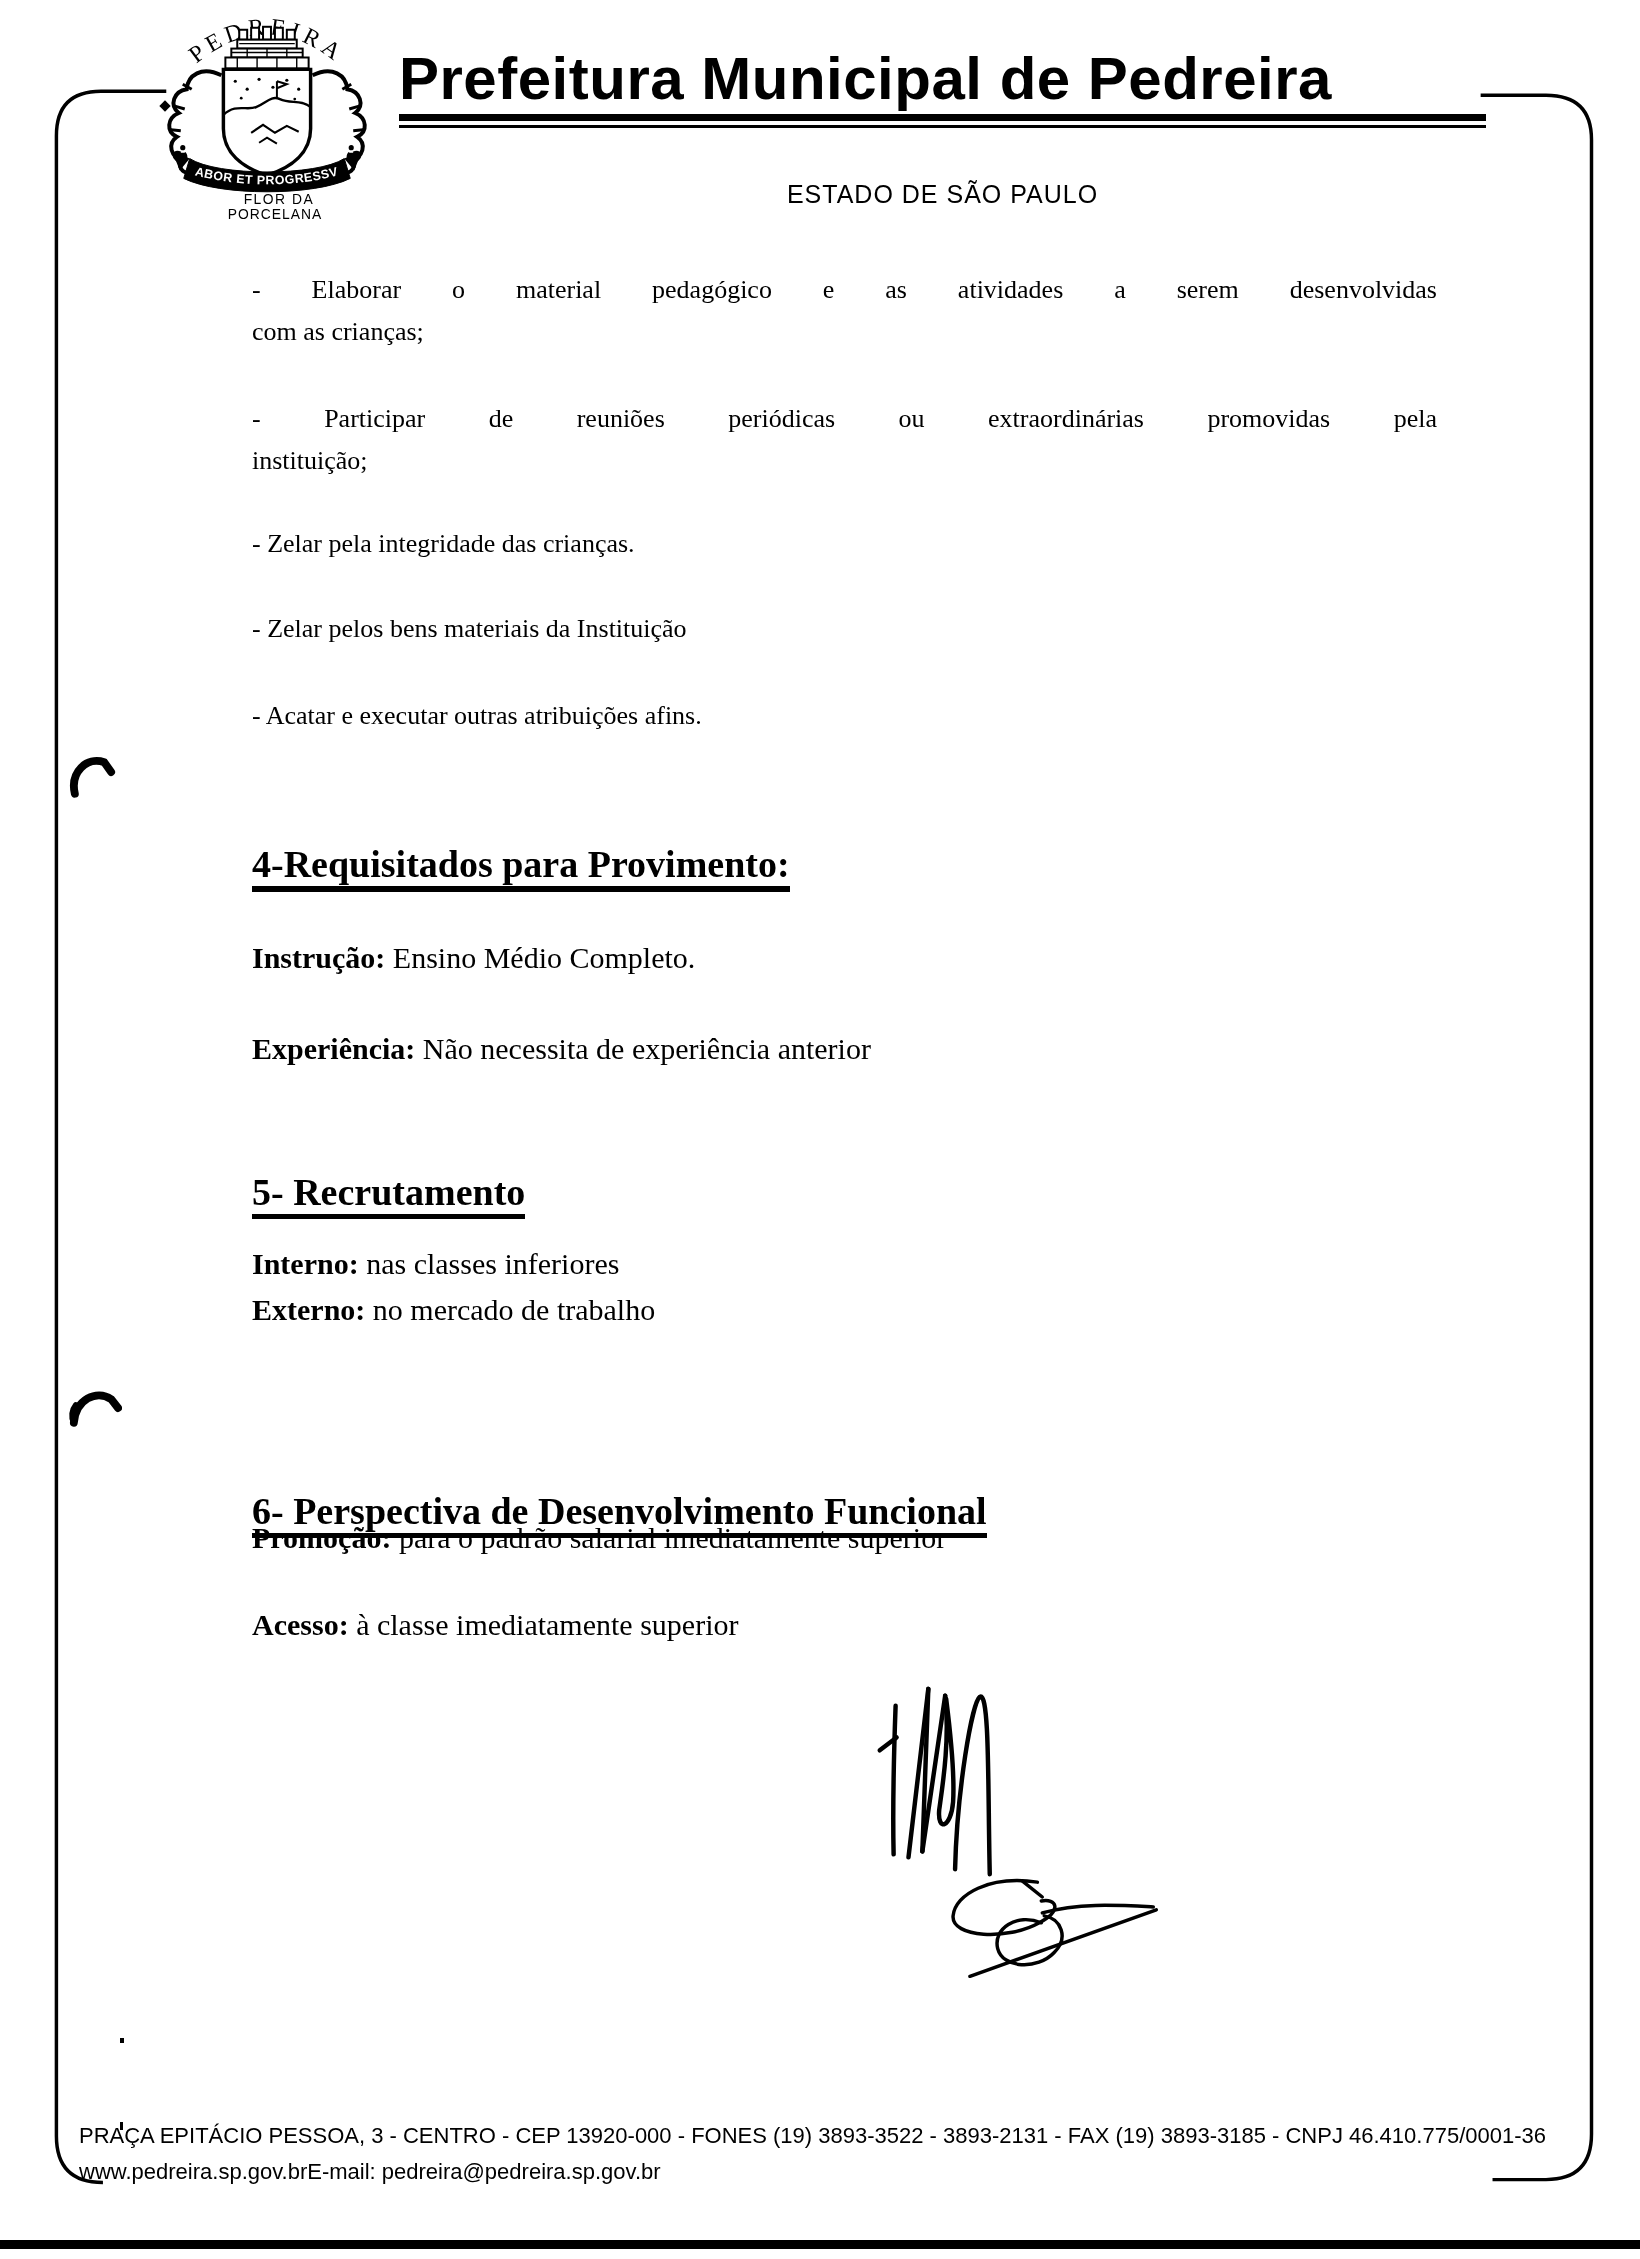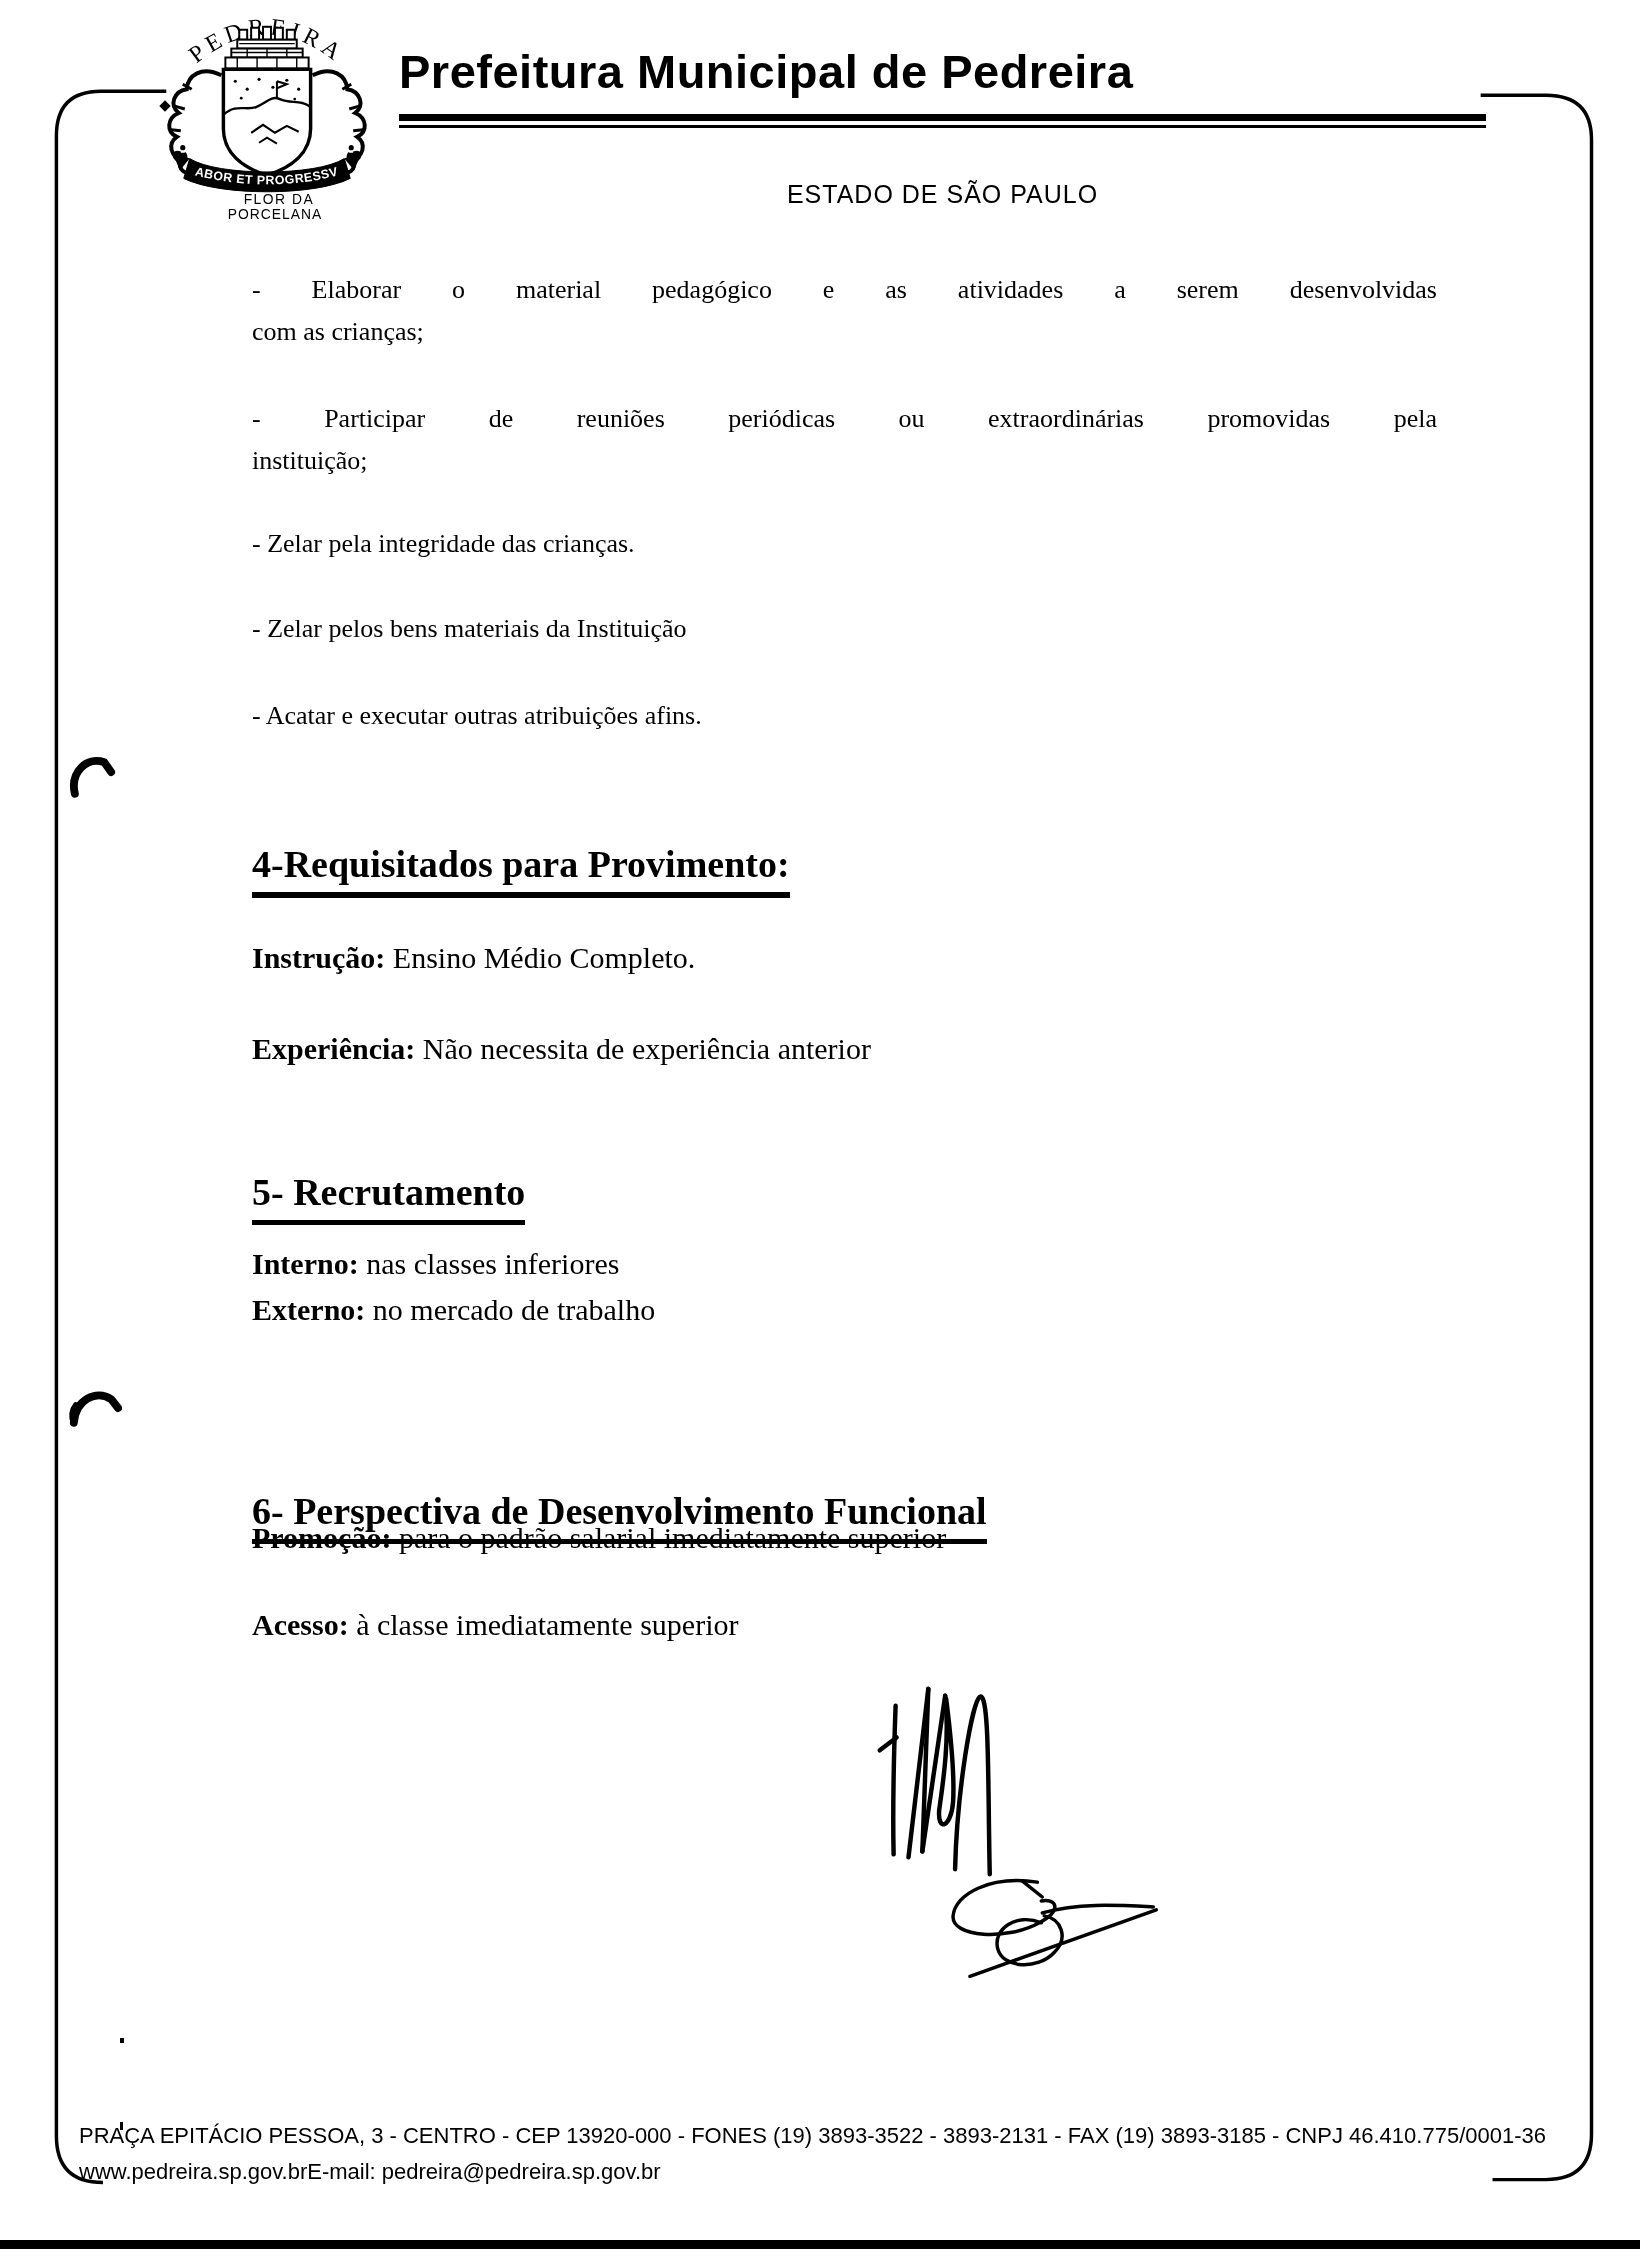--- a/index.html
+++ b/index.html
@@ -10,21 +10,21 @@
     color: #000;
     position: relative;
     overflow: hidden;
   }
   .page { position: absolute; inset: 0; }
 
   
   .brand-title {
     position: absolute; left: 399px; top: 44px;
     font-family: "Liberation Sans", sans-serif;
-    font-weight: bold; font-size: 47px; letter-spacing: 0.5px;
+    font-weight: bold; font-size: 60px; letter-spacing: 0.5px;
     white-space: nowrap;
   }
   .title-underline {
     position: absolute; left: 399px; top: 114px; width: 1087px; height: 14px;
     border-top: 7px solid #000; border-bottom: 3px solid #000;
     box-sizing: border-box;
   }
   .subtitle {
     position: absolute; left: 399px; top: 141px; width: 1087px;
     text-align: center;
@@ -40,21 +40,21 @@
   }
   .jline { text-align: justify; text-align-last: justify; }
   .item {
     position: absolute; left: 252px;
     font-size: 30px; white-space: nowrap;
   }
   .lbl { font-weight: bold; }
   .sec-heading {
     position: absolute; left: 252px;
     font-size: 38px; font-weight: bold; white-space: nowrap;
-    border-bottom: 5px solid #000; padding-bottom: 6px;
+    border-bottom: 5px solid #000; padding-bottom: 0;
   }
   .u6 { border-bottom-width: 6px; }
 
   
   .frame-svg, .sig-svg, .mark-svg { position: absolute; }
   .frame-svg { left: 0; top: 0; pointer-events: none; }
   .speck { position: absolute; background: #000; }
   .speck-diamond { transform: rotate(45deg); }
 
   

